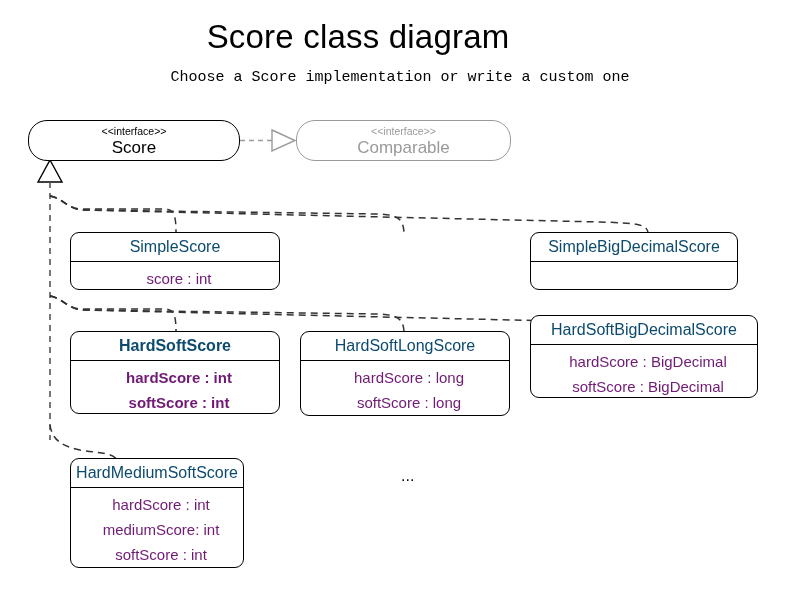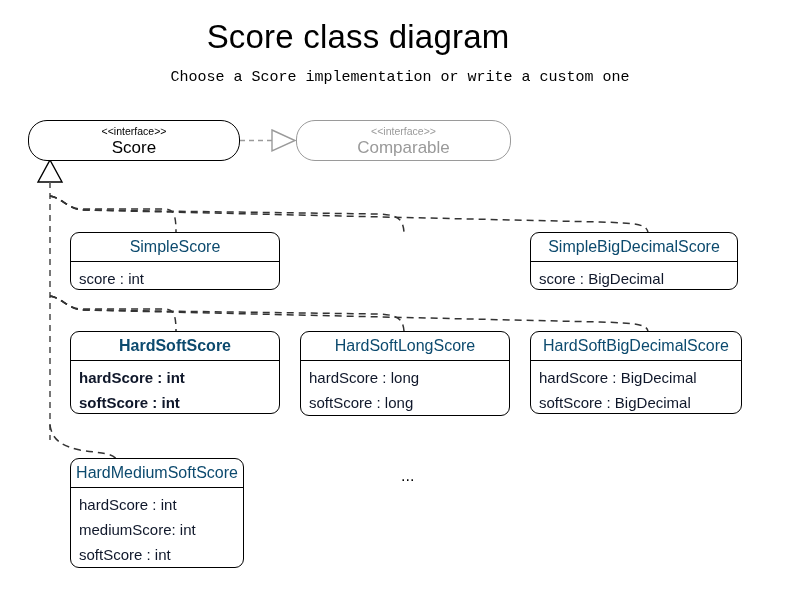--- a/index.html
+++ b/index.html
@@ -94,22 +94,23 @@
     padding: 5px 3px 5px 3px;
     border-bottom: 1.3px solid #000000;
     white-space: nowrap;
   }
   .cls .attrs {
     padding: 4px 0 5px 8px;
   }
   .cls .attr {
     font-size: 15px;
     line-height: 25px;
-    color: #0f172a;
+    color: #701a75;
     white-space: nowrap;
+    text-align: center;
   }
 
   .ellipsis {
     position: absolute;
     font-size: 16px;
     color: #000000;
     line-height: 16px;
   }
 </style>
 </head>
@@ -161,42 +162,39 @@
   <div class="cls" style="left:70px; top:232px; width:210px; height:58px;">
     <div class="cname">SimpleScore</div>
     <div class="attrs">
       <div class="attr">score : int</div>
     </div>
   </div>
 
 
   <div class="cls" style="left:530px; top:232px; width:208px; height:58px;">
     <div class="cname">SimpleBigDecimalScore</div>
-    <div class="attrs">
-      <div class="attr">score : BigDecimal</div>
-    </div>
   </div>
 
   <div class="cls" style="left:70px; top:331px; width:210px; height:83px;font-weight:bold;">
     <div class="cname">HardSoftScore</div>
     <div class="attrs">
       <div class="attr">hardScore : int</div>
       <div class="attr">softScore : int</div>
     </div>
   </div>
 
   <div class="cls" style="left:300px; top:331px; width:210px; height:85px;">
     <div class="cname">HardSoftLongScore</div>
     <div class="attrs">
       <div class="attr">hardScore : long</div>
       <div class="attr">softScore : long</div>
     </div>
   </div>
 
-  <div class="cls" style="left:530px; top:331px; width:212px; height:83px;">
+  <div class="cls" style="left:530px; top:315px; width:228px; height:83px;">
     <div class="cname">HardSoftBigDecimalScore</div>
     <div class="attrs">
       <div class="attr">hardScore : BigDecimal</div>
       <div class="attr">softScore : BigDecimal</div>
     </div>
   </div>
 
   <div class="cls" style="left:70px; top:458px; width:174px; height:110px;">
     <div class="cname">HardMediumSoftScore</div>
     <div class="attrs">

